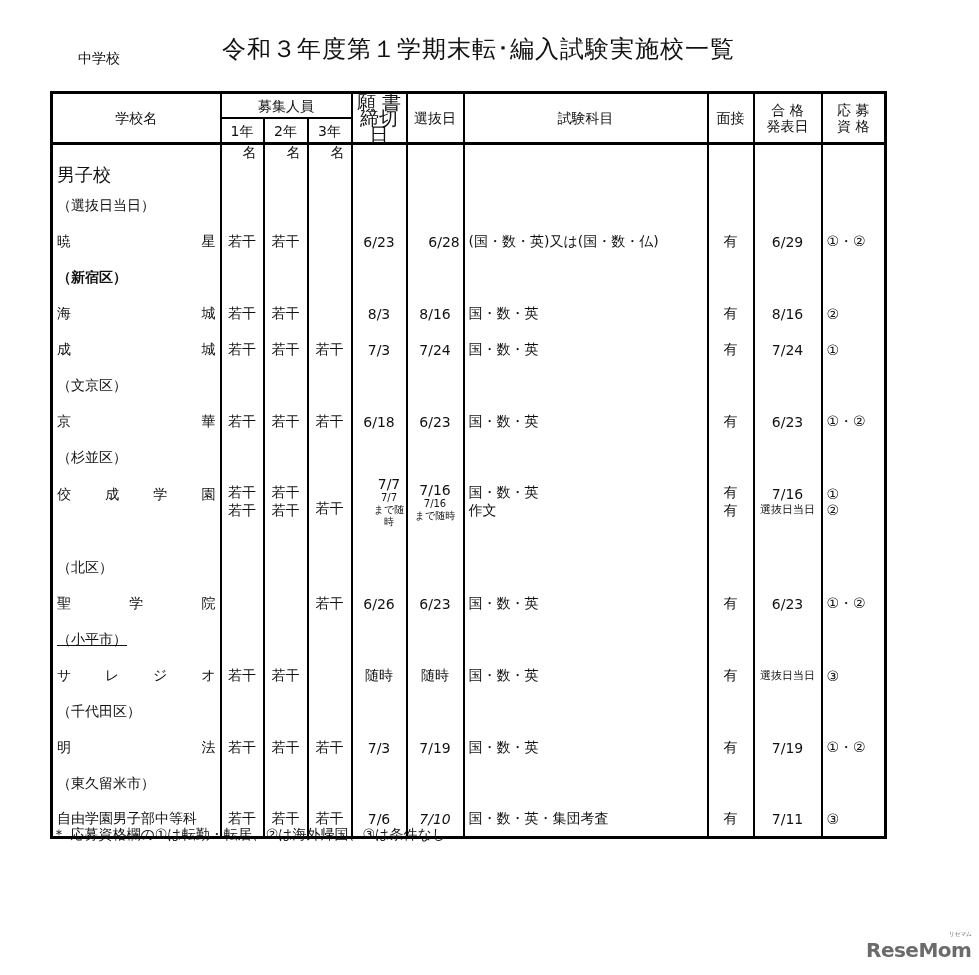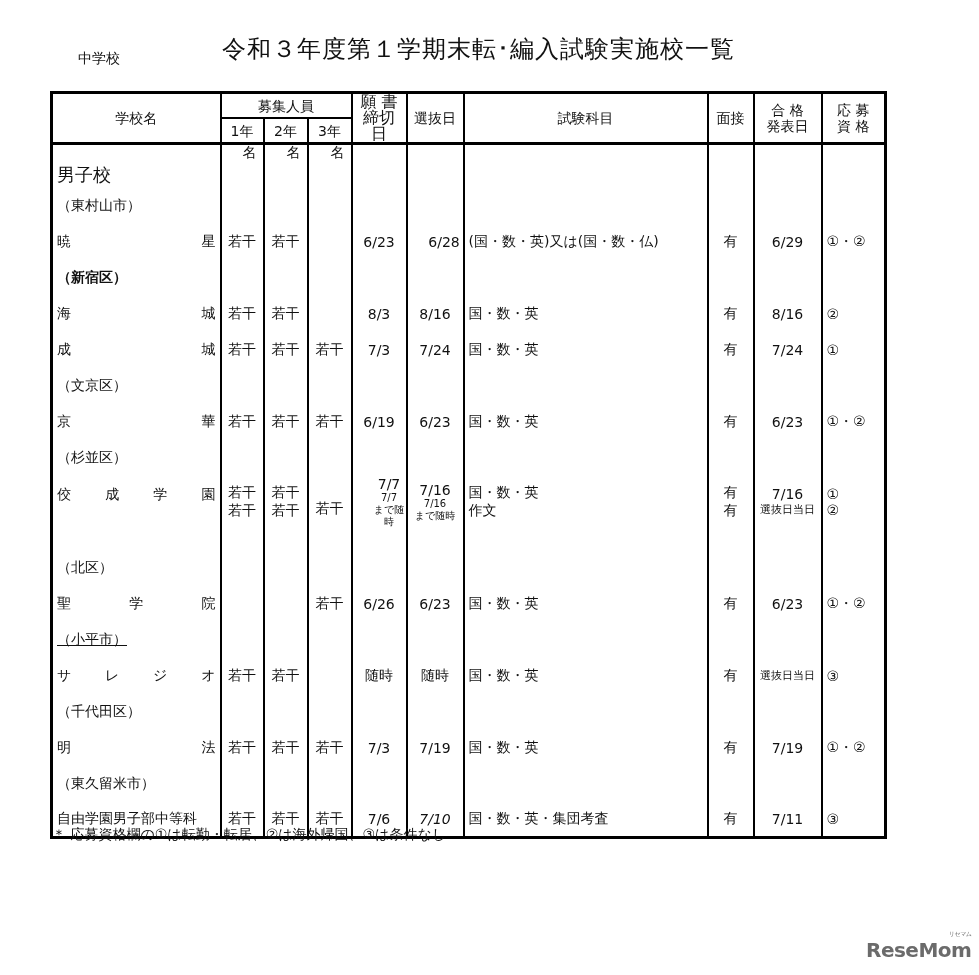--- a/index.html
+++ b/index.html
@@ -40,21 +40,21 @@
     <col class="c-sel">
       <col class="c-sub">
       <col class="c-int">
       <col class="c-ann">
       <col class="c-elig">
   </colgroup>
   <tbody class="hdr">
     <tr style="height:18px">
       <td rowspan="2">学校名</td>
       <td colspan="3" style="border-bottom:2px solid #000">募集人員</td>
-      <td rowspan="2" style="font-size:16px;padding:0 4px">願 書 締切日</td>
+      <td rowspan="2" style="font-size:19px;padding:0 4px">願 書 締切日</td>
       <td rowspan="2">選抜日</td>
       <td rowspan="2">試験科目</td>
       <td rowspan="2">面接</td>
       <td rowspan="2" style="padding:0 10px">合 格 発表日</td>
       <td rowspan="2" style="border-right:none;padding:0 8px">応 募 資 格</td>
     </tr>
     <tr class="sub" style="height:17px">
       <td>1年</td>
       <td>2年</td>
       <td>3年</td>
@@ -79,21 +79,21 @@
         <td style="border-right: 2px solid rgb(0, 0, 0);"></td>
         <td style="border-right: 2px solid rgb(0, 0, 0);"></td>
         <td style="border-right: 2px solid rgb(0, 0, 0);"></td>
         <td style="border-right: 2px solid rgb(0, 0, 0);"></td>
         <td style="border-right: 2px solid rgb(0, 0, 0);"></td>
         <td style="border-right: 2px solid rgb(0, 0, 0);"></td>
         <td style="border-right: 2px solid rgb(0, 0, 0);"></td>
         <td style="border-right: none;"></td>
       </tr>
       <tr class="rowline">
-        <td class="name-cell" style="border-right: 2px solid rgb(0, 0, 0);"><span>（東村山市）</span></td>
+        <td class="name-cell" style="border-right: 2px solid rgb(0, 0, 0);"><span>（選抜日当日）</span></td>
         <td style="border-right: 2px solid rgb(0, 0, 0);"></td>
         <td style="border-right: 2px solid rgb(0, 0, 0);"></td>
         <td style="border-right: 2px solid rgb(0, 0, 0);"></td>
         <td style="border-right: 2px solid rgb(0, 0, 0);"></td>
         <td style="border-right: 2px solid rgb(0, 0, 0);"></td>
         <td style="border-right: 2px solid rgb(0, 0, 0);"></td>
         <td style="border-right: 2px solid rgb(0, 0, 0);"></td>
         <td style="border-right: 2px solid rgb(0, 0, 0);"></td>
         <td style="border-right: none;"></td>
       </tr>
@@ -175,21 +175,21 @@
       <tr class="rowline">
         <td class="name-cell" style="border-right: 2px solid rgb(0, 0, 0);">
           <div class="spread">
             <span>京</span>
             <span>華</span>
           </div>
         </td>
         <td class="center" style="border-right: 2px solid rgb(0, 0, 0);">若干</td>
         <td class="center" style="border-right: 2px solid rgb(0, 0, 0);">若干</td>
         <td class="center" style="border-right: 2px solid rgb(0, 0, 0);">若干</td>
-        <td class="center" style="border-right: 2px solid rgb(0, 0, 0);">6/19</td>
+        <td class="center" style="border-right: 2px solid rgb(0, 0, 0);">6/18</td>
         <td class="center" style="border-right: 2px solid rgb(0, 0, 0);">6/23</td>
         <td class="name-cell" style="border-right: 2px solid rgb(0, 0, 0);">国・数・英</td>
         <td class="center" style="border-right: 2px solid rgb(0, 0, 0);">有</td>
         <td class="center" style="border-right: 2px solid rgb(0, 0, 0);">6/23</td>
         <td class="name-cell" style="border-right: none;">①・②</td>
       </tr>
       <tr class="rowline">
         <td class="name-cell" style="border-right: 2px solid rgb(0, 0, 0);"><span>（杉並区）</span></td>
         <td style="border-right: 2px solid rgb(0, 0, 0);"></td>
         <td style="border-right: 2px solid rgb(0, 0, 0);"></td>

